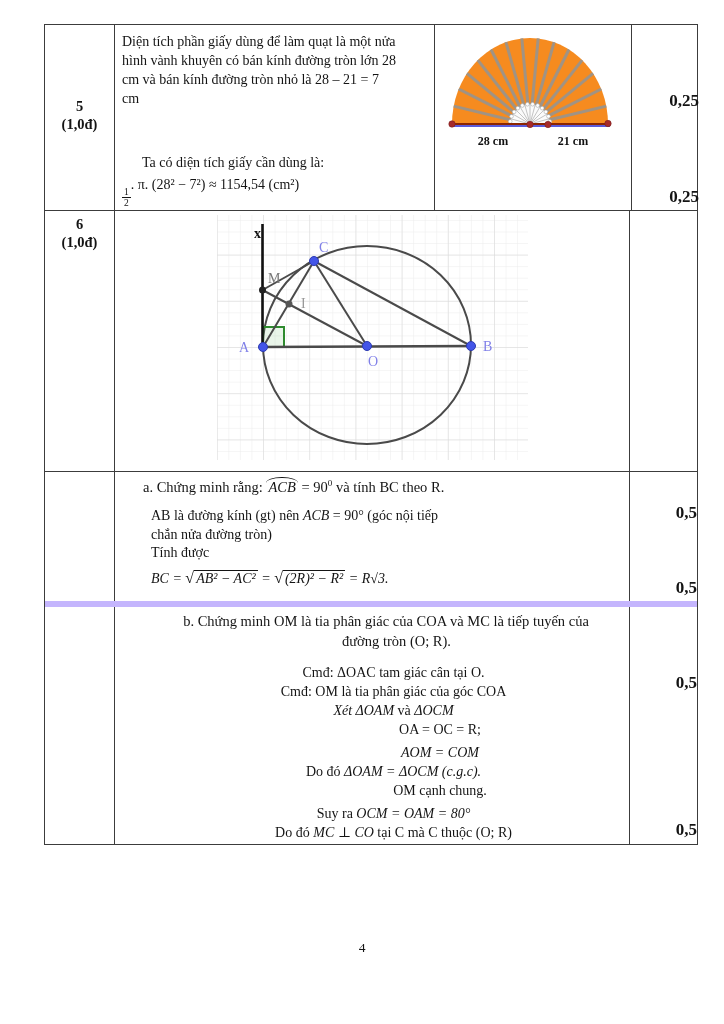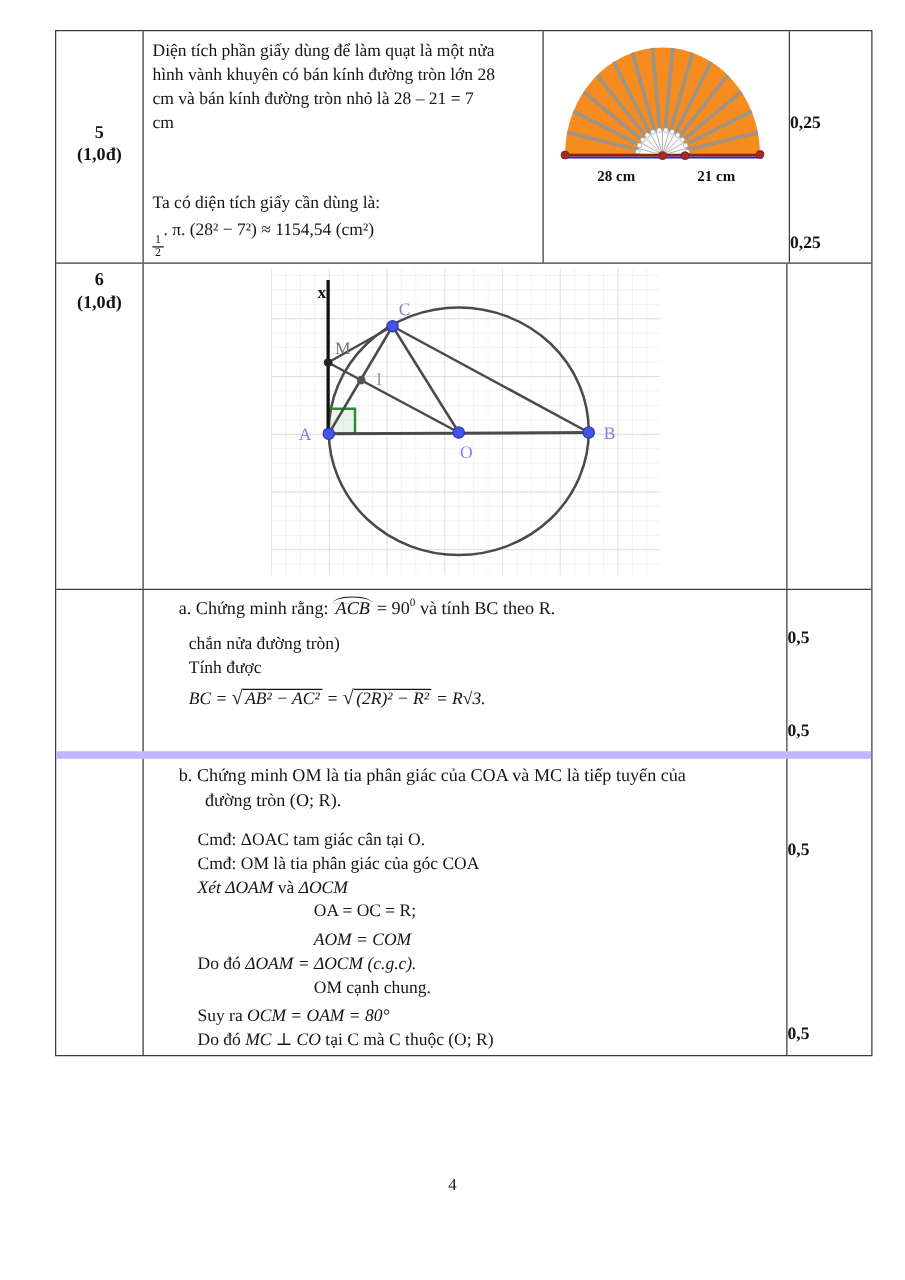--- a/index.html
+++ b/index.html
@@ -12,37 +12,37 @@
   .row.r6b{grid-template-columns:70px 515px 67px;height:135px;border-bottom:6px solid #c4b5fd;}
   .row.r6c{grid-template-columns:70px 515px 67px;height:237px;}
   .cell{position:relative;box-sizing:border-box;border-right:1px solid #3c3c3c;overflow:hidden;}
   .cell:last-child{border-right:none;}
   .qno{display:flex;flex-direction:column;align-items:center;font-weight:bold;font-size:14.5px;line-height:18px;}
   .qno.center5{justify-content:flex-start;padding-top:72px;}
   .qno.top6{padding-top:4px;}
   .txt{font-size:14px;line-height:19px;}
   .ln{white-space:nowrap;}
   .q5text{padding:7px 4px 0 7px;}
-  .lead{margin-top:45px;}
+  .lead{margin-top:45px;margin-left:20px;}
   .formula-line{margin-top:3px;white-space:nowrap;}
   .frac{display:inline-flex;flex-direction:column;text-align:center;font-size:9.5px;line-height:1.1;vertical-align:-6px;}
   .frac .n{border-bottom:1px solid #141414;padding:0 2px;}
-  .score-cell span{position:absolute;left:0;width:100%;text-align:left;font-weight:bold;font-size:14px;}
+  .score-cell span{position:absolute;left:0;width:100%;text-align:right;font-weight:bold;font-size:17px;}
   .s-i{font-style:italic;}
   .s-sup{font-size:9px;vertical-align:super;line-height:0;}
   .s-sq{font-size:16px;}
   .s-rad{font-style:italic;border-top:1.2px solid #141414;padding:0 2px;}
   .s-hat{position:relative;font-style:italic;padding:0 2px;}
   .s-hat::before{content:"";position:absolute;left:0;right:0;top:-2px;height:5px;
      border-top:1.6px solid #141414;border-radius:50% 50% 0 0/100% 100% 0 0;}
   .parta{padding-top:6px;}
   .parta .head{padding-left:28px;font-size:14.5px;}
   .parta .body{margin-top:10px;padding-left:36px;font-size:14px;line-height:18.5px;}
   .parta .fline{margin-top:6px;white-space:nowrap;}
-  .partb{padding-top:4px;}
+  .partb{padding-top:4px;text-align:center;}
   .partb .head{padding-left:28px;font-size:14.5px;line-height:20px;}
   .partb .head .h2{padding-left:21px;}
   .partb .body{margin-top:12px;padding-left:43px;font-size:14px;line-height:19px;}
   .ind1{padding-left:13px;}
   .ind2{padding-left:93px;}
   .gap-top{margin-top:4px;}
   .pageno{position:absolute;left:0;top:940px;width:100%;text-align:center;font-size:13.5px;}
   svg text{font-family:"Liberation Serif","DejaVu Serif",serif;}
 </style>
 </head>
@@ -191,20 +191,21 @@
         </svg>
       </div>
       <div class="cell"></div>
     </div>
 
     <div class="row r6b">
       <div class="cell"></div>
       <div class="cell txt parta">
         <div class="head ln"><span>a.</span><span>  Chứng minh rằng: </span><span class="s-hat">ACB</span><span> = 90</span><span class="s-sup">0</span><span> và tính BC theo R.</span></div>
         <div class="body">
+          <div class="ln"><span>AB là đường kính (gt) nên  </span><span class="s-i">ACB</span><span> =  90° (góc nội tiếp</span></div>
           <div class="ln"><span>chắn nửa đường tròn)</span></div>
           <div class="ln"><span>Tính được</span></div>
           <div class="ln fline"><span class="s-i">BC = </span><span class="s-sq">√</span><span class="s-rad">AB² − AC²</span><span class="s-i"> = </span><span class="s-sq">√</span><span class="s-rad">(2R)² − R²</span><span class="s-i"> = R√3.</span></div>
         </div>
       </div>
       <div class="cell score-cell">
         <span style="top:31px">0,5</span>
         <span style="top:106px">0,5</span>
       </div>
     </div>

